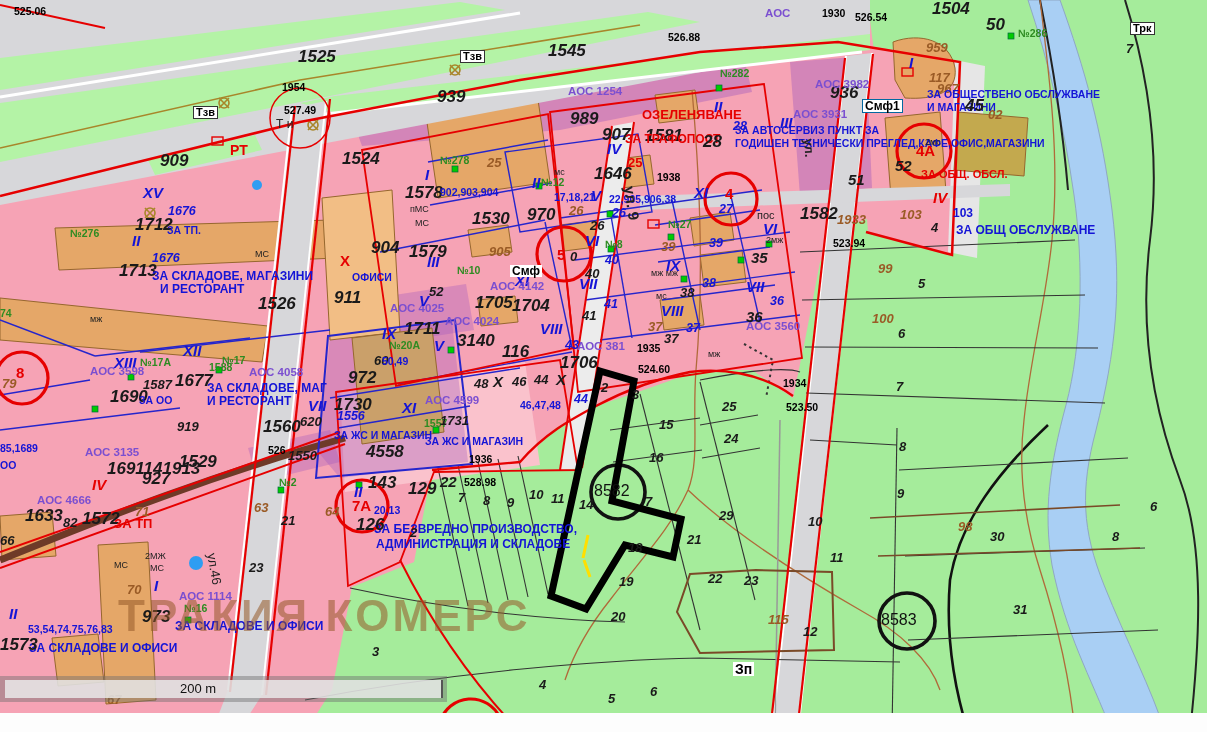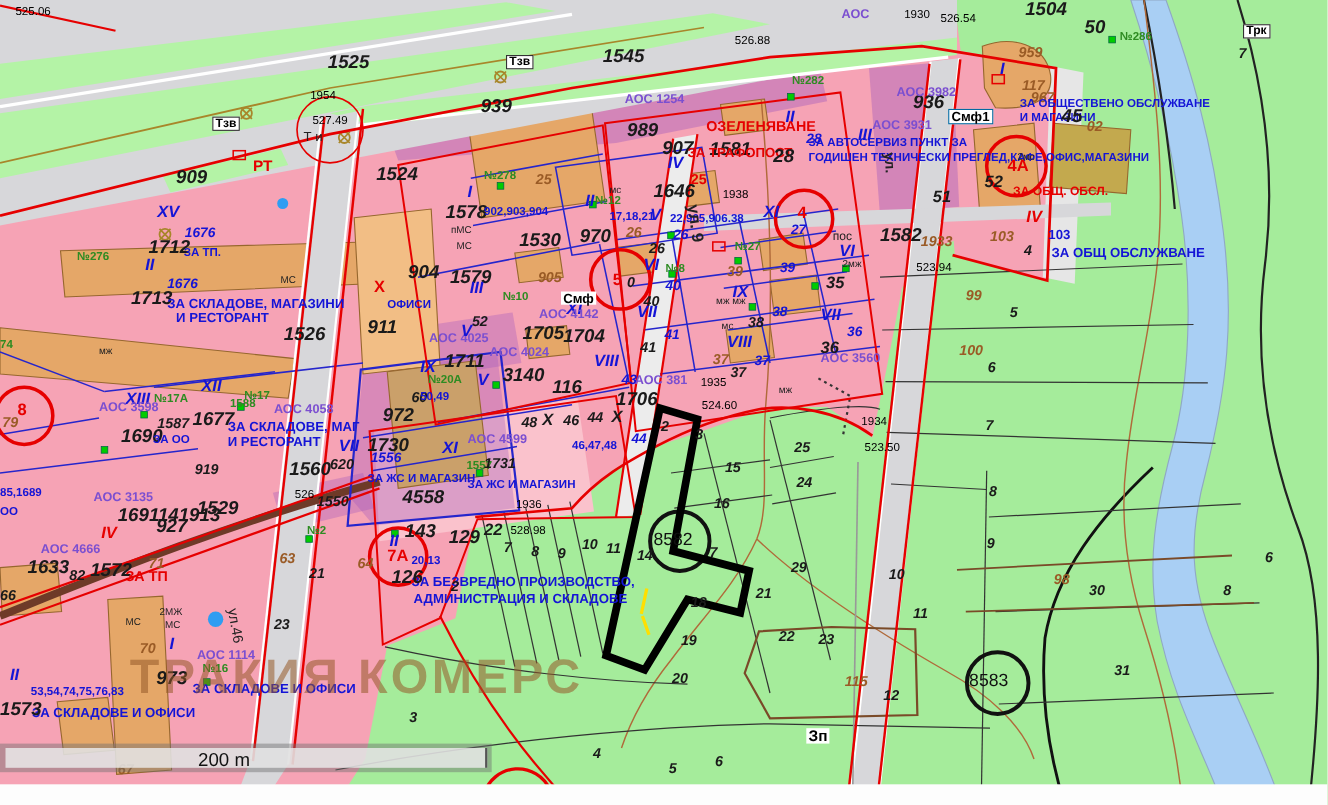--- a/index.html
+++ b/index.html
@@ -2,36 +2,36 @@
 <html><head>
 <meta charset="utf-8">
 <style>
   html,body{margin:0;padding:0;background:#fff;}
   #map{position:relative;width:1207px;height:732px;overflow:hidden;background:#A5EC9B;font-family:"Liberation Sans",sans-serif;}
   #map svg{position:absolute;left:0;top:0;}
   .L{position:absolute;white-space:nowrap;transform-origin:0 0;line-height:1;color:#111;}
   .K{font-size:17px;font-style:italic;font-weight:bold;color:#1a1a1a;}
   .m{font-size:13px;font-style:italic;font-weight:bold;color:#1a1a1a;}
   .kc{font-size:16px;color:#111;}
-  .e{font-size:10.5px;font-weight:normal;color:#000;}
+  .e{font-size:10.5px;font-weight:bold;color:#000;}
   .s{font-size:9px;color:#222;}
   .b{font-size:10.5px;font-weight:bold;color:#1414d6;}
   .bn{font-size:12.5px;font-weight:bold;font-style:italic;color:#1414d6;}
   .B{font-size:15px;font-weight:bold;font-style:italic;color:#1414d6;}
   .v{font-size:11.5px;font-weight:bold;color:#7b4fd0;}
   .g{font-size:10.5px;font-weight:bold;color:#2e8b22;}
   .n{font-size:13px;font-weight:bold;font-style:italic;color:#9a5b26;}
   .r{font-size:11px;font-weight:bold;color:#e60000;}
   .R{font-size:15px;font-weight:bold;color:#e60000;}
   .W{font-size:11px;font-weight:bold;background:#fff;border:1px solid #333;padding:0 2px;color:#000;}
   .W2{font-size:12px;font-weight:bold;background:#fff;padding:0 2px;color:#000;}
   .wm{font-size:44px;font-weight:bold;letter-spacing:3px;color:rgba(150,90,40,0.55);}
   #sbar{position:absolute;left:0;top:676px;width:447px;height:26px;background:rgba(110,110,110,0.45);}
   #sbar .in{position:absolute;left:5px;top:4px;width:436px;height:18px;background:rgba(235,235,235,0.82);border-right:2px solid #555;}
-  #sbar span{position:absolute;left:180px;top:5px;font-size:17px;color:#111;}
+  #sbar span{position:absolute;left:180px;top:5px;font-size:13px;color:#111;}
   #wband{position:absolute;left:0;top:713px;width:1207px;height:19px;background:#fdfdfd;}
 </style>
 </head>
 <body>
 
 <div id="map">
 <svg width="1207" height="732" viewBox="0 0 1207 732">
 
   <g>
     <path d="M1060,0 C1085,70 1102,130 1112,210 C1122,290 1116,350 1096,430 C1080,490 1082,530 1104,585 C1126,640 1152,690 1165,732 L1112,732 C1090,675 1066,635 1052,565 C1043,510 1050,465 1066,405 C1082,345 1084,265 1074,195 C1064,125 1048,60 1028,0 Z" fill="#a9cff4" stroke="#8fa8c4" stroke-width="1"></path>

